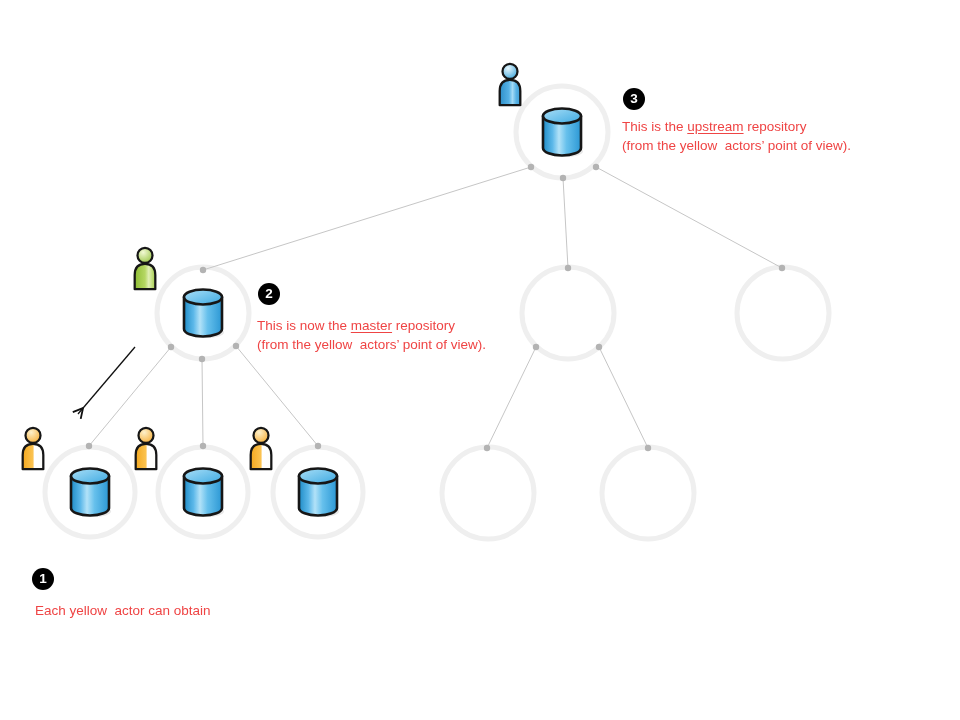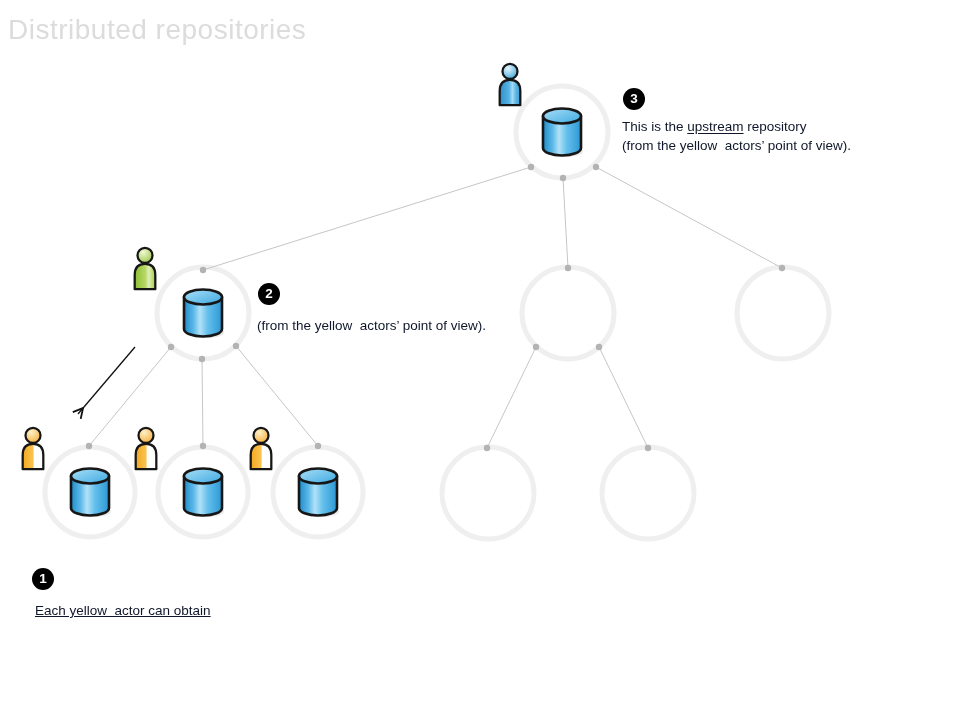--- a/index.html
+++ b/index.html
@@ -11,30 +11,29 @@
   .slide-title{
     position:absolute;left:8px;top:14px;margin:0;
     font-size:28px;font-weight:400;letter-spacing:.5px;color:#dcdcdc;
   }
   #diagram{position:absolute;left:0;top:0;}
   .note-badge{
     position:absolute;width:22px;height:22px;border-radius:50%;
     background:#000;color:#fff;display:flex;align-items:center;justify-content:center;
     font-size:13.5px;font-weight:bold;line-height:1;
   }
-  .note-text{position:absolute;font-size:13.5px;line-height:19px;color:#0f172a;}
+  .note-text{position:absolute;font-size:13.5px;line-height:19px;color:#ef4444;}
   .note-line{white-space:pre;}
   .note-line .u{text-decoration:underline;text-underline-offset:2px;}
 </style>
 </head>
 <body>
 
 <div class="slide">
 
-  <h1 class="slide-title">Distributed repositories</h1>
 
   <svg id="diagram" width="960" height="720" viewBox="0 0 960 720">
     <defs>
 
       <linearGradient id="gCylBody" x1="0" y1="0" x2="1" y2="0">
         <stop offset="0" stop-color="#1f8cc7"></stop>
         <stop offset="0.25" stop-color="#5cb8e9"></stop>
         <stop offset="0.42" stop-color="#b2e2f8"></stop>
         <stop offset="0.62" stop-color="#66c0ec"></stop>
         <stop offset="1" stop-color="#2b97d4"></stop>
@@ -145,25 +144,26 @@
         <use x="129" y="246" width="32" height="45" href="#sym-person-green"></use>
         <use x="17" y="426" width="32" height="45" href="#sym-person-yellow"></use>
         <use x="130" y="426" width="32" height="45" href="#sym-person-yellow"></use>
         <use x="245" y="426" width="32" height="45" href="#sym-person-yellow"></use>
         <line x1="135" y1="347" x2="78" y2="414" stroke="#111111" stroke-width="1.3" marker-end="url(#arrowhead)"></line>
       </g>
   </svg>
 
   <div id="annotations">
       <div class="note-badge" style="left: 32px; top: 568px; background: rgb(0, 0, 0); color: rgb(255, 255, 255);">1</div>
-      <div class="note-text" style="left: 35px; top: 601px; text-decoration: underline;">
+      <div class="note-text" style="left: 35px; top: 601px;">
         <div class="note-line"><span>Each yellow  actor can obtain</span></div>
       </div>
       <div class="note-badge" style="left: 258px; top: 283px; background: rgb(0, 0, 0); color: rgb(255, 255, 255);">2</div>
       <div class="note-text" style="left: 257px; top: 316px;">
+        <div class="note-line"><span>This is now the </span><span class="u">master</span><span> repository</span></div>
         <div class="note-line"><span>(from the yellow  actors’ point of view).</span></div>
       </div>
       <div class="note-badge" style="left: 623px; top: 88px; background: rgb(0, 0, 0); color: rgb(255, 255, 255);">3</div>
       <div class="note-text" style="left: 622px; top: 117px;">
         <div class="note-line"><span>This is the </span><span class="u">upstream</span><span> repository</span></div>
         <div class="note-line"><span>(from the yellow  actors’ point of view).</span></div>
       </div>
     </div>
 
 </div>

